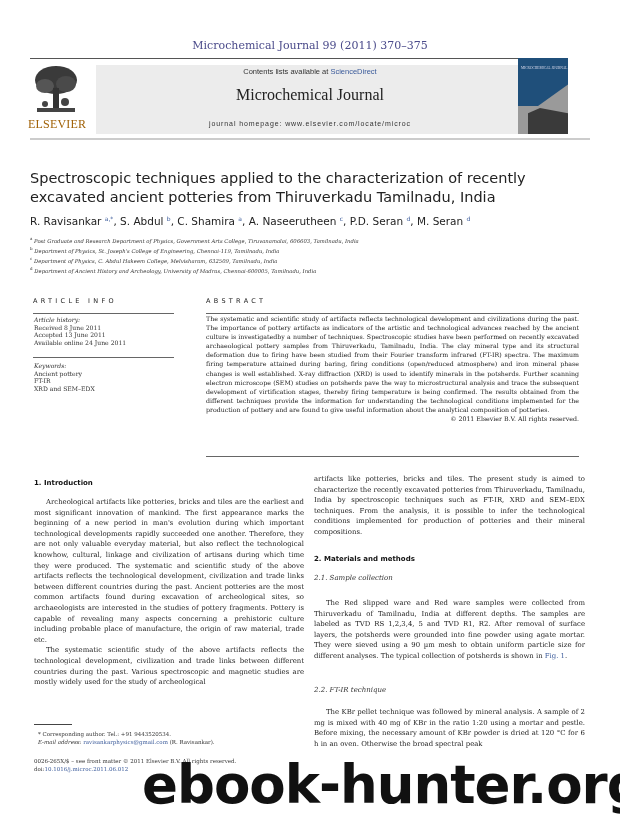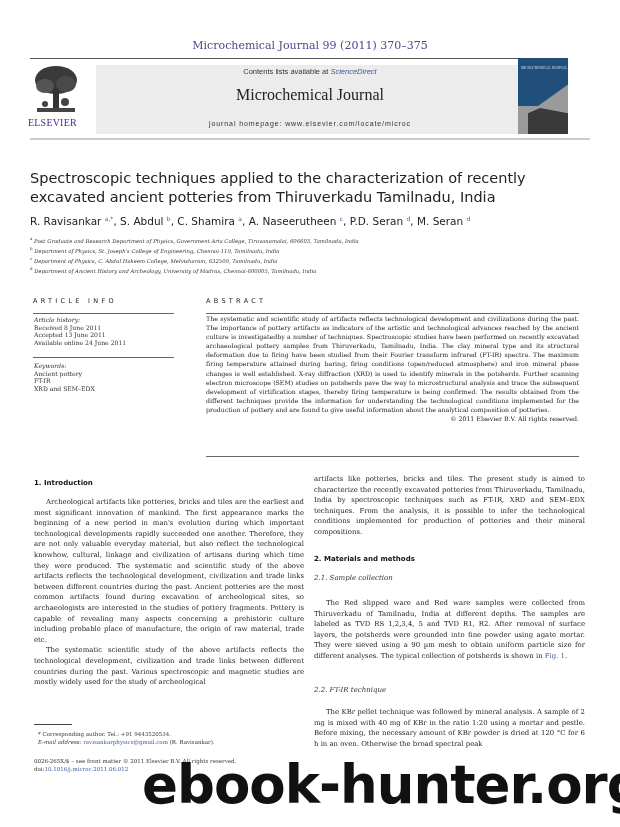--- a/index.html
+++ b/index.html
@@ -12,30 +12,30 @@
     top: 39px; left: 0; width: 620px; text-align: center;
     font-size: 11px; color: #4a4a8a;
   }
   .top-rule { top: 58px; left: 30px; width: 500px; height: 1px; background: #555; }
   .logo-box { top: 62px; left: 28px; width: 56px; height: 72px; }
   .tree {
     position: absolute; left: 5px; top: 2px; width: 46px; height: 52px;
   }
   .elsevier-word {
     position: absolute; left: 0; top: 55px; width: 56px; text-align: left;
-    font-family: "Liberation Serif", serif; font-size: 10px; color: #4c1d95; letter-spacing: 0.2px;
+    font-family: "Liberation Serif", serif; font-size: 12px; color: #a16207; letter-spacing: 0.2px;
   }
   .banner {
     top: 65px; left: 96px; width: 428px; height: 69px; background: #ececec;
   }
   .contents-line {
     position: absolute; top: 2px; left: 0; width: 100%; text-align: center;
     font-family: "Liberation Sans", sans-serif; font-size: 7.5px; color: #333;
   }
-  .contents-line .sd { color: #3a5a9a; font-style: italic; }
+  .contents-line .sd { color: #3a5a9a; }
   .journal-name {
     position: absolute; top: 21px; left: 0; width: 100%; text-align: center;
     font-family: "Liberation Serif", serif; font-size: 16px; color: #222;
   }
   .homepage {
     position: absolute; top: 55px; left: 0; width: 100%; text-align: center;
     font-family: "Liberation Sans", sans-serif; font-size: 7px; color: #333; letter-spacing: 0.9px;
   }
   .cover { top: 58px; left: 518px; width: 50px; height: 76px; background: #9a9a9a; overflow: hidden; }
   .cover .blue { position: absolute; left: 0; top: 0; width: 50px; height: 48px; background: #1f4f7a; clip-path: polygon(0 0, 100% 0, 100% 55%, 40% 100%, 0 100%); }

